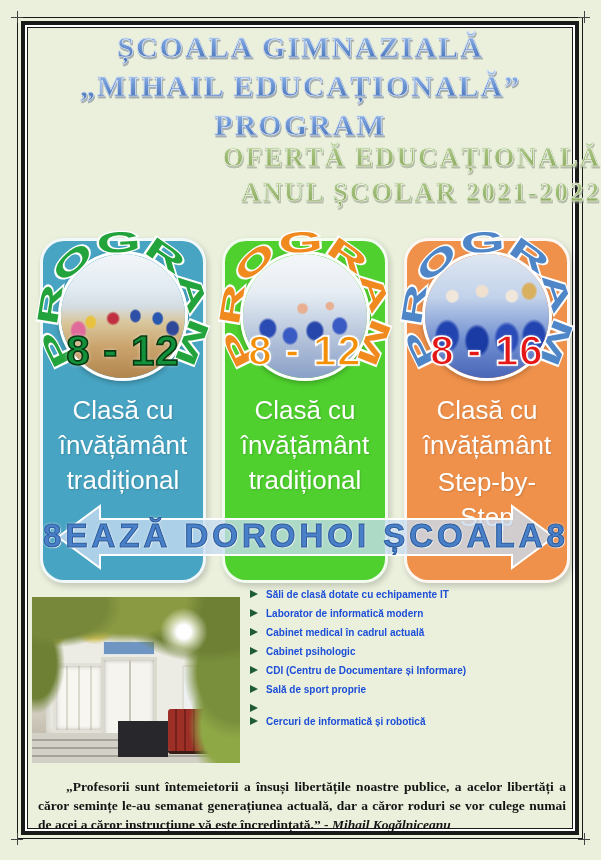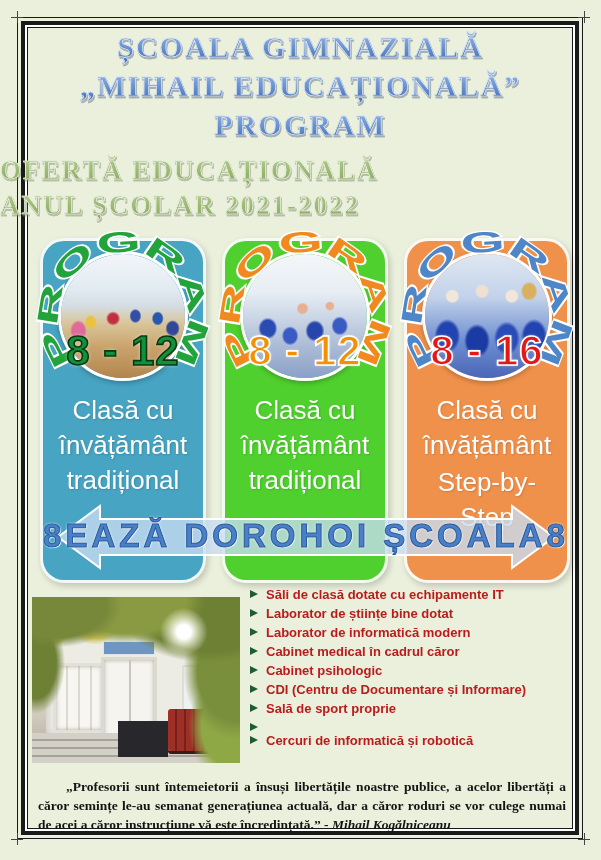--- a/index.html
+++ b/index.html
@@ -33,21 +33,21 @@
   .title-block { position:absolute; top:27px; left:0; right:0; text-align:center; }
   .title-line {
     font-family:"Liberation Serif","DejaVu Serif",serif;
     font-weight:700; font-size:30px; line-height:39px; letter-spacing:2px;
     background:linear-gradient(180deg,#b2cdf0 0%,#7099d6 45%,#3c68b0 100%);
     -webkit-background-clip:text; background-clip:text;
     color:transparent; -webkit-text-fill-color:transparent;
     -webkit-text-stroke:0.6px rgba(255,255,255,0.85);
     filter:drop-shadow(1.5px 2px 0.5px rgba(110,120,140,0.55));
   }
-  .subtitle-block { position:absolute; top:153px; left:0; right:0; text-align:left; }
+  .subtitle-block { position:absolute; top:140px; left:0; right:0; text-align:right; }
   .subtitle-line {
     font-family:"Liberation Serif","DejaVu Serif",serif;
     font-weight:700; font-size:27px; line-height:35px; letter-spacing:2px;
     background:linear-gradient(180deg,#b8d298 0%,#9cba72 50%,#84a356 100%);
     -webkit-background-clip:text; background-clip:text;
     color:transparent; -webkit-text-fill-color:transparent;
     -webkit-text-stroke:0.6px rgba(255,255,255,0.9);
     filter:drop-shadow(1.5px 2px 0.5px rgba(130,140,120,0.5));
   }
 
@@ -166,21 +166,21 @@
       radial-gradient(34px 30px at 30% 16%, #d3c257 0 50%, transparent 70%),
       radial-gradient(30px 26px at 62% 12%, #c9b84e 0 50%, transparent 70%),
       radial-gradient(26px 22px at 80% 26%, #d8c865 0 50%, transparent 70%),
       radial-gradient(22px 18px at 10% 22%, #c9b84e 0 50%, transparent 70%); }
   .ph-sun { position:absolute; inset:0; background:
       radial-gradient(circle at 73% 21%, #ffffff 0 7px, rgba(255,255,240,0.65) 13px, rgba(255,255,240,0) 24px); }
 
   
   .features { position:absolute; left:250px; top:585px; width:334px; list-style:none; }
   .features li { display:flex; align-items:flex-start; gap:8px; line-height:19px; margin-bottom:0; }
-  .feature-text { font-size:13px; font-weight:700; color:#b91c1c; }
+  .feature-text { font-size:10px; font-weight:700; color:#1d4ed8; }
   .bullet-icon { margin-top:5px; width:0; height:0; flex:0 0 auto;
       border-left:8px solid #1f5c33; border-top:4.5px solid transparent; border-bottom:4.5px solid transparent; }
 
   
   .quote {
     position:absolute; left:38px; top:777px; width:528px;
     font-family:"Liberation Serif","DejaVu Serif",serif;
     font-size:13.5px; line-height:19px; text-align:justify; color:#141414;
     text-indent:28px; font-weight:600;
   }
@@ -288,29 +288,25 @@
   <div class="ph-sun"></div>
 </div>
 
 <ul class="features">
   <li>
       <span class="bullet-icon"></span>
       <span class="feature-text">Săli de clasă dotate cu echipamente IT</span>
     </li>
   <li>
       <span class="bullet-icon"></span>
-      <span class="feature-text">Laborator de științe bine dotat</span>
-    </li>
-  <li>
-      <span class="bullet-icon"></span>
       <span class="feature-text">Laborator de informatică modern</span>
     </li>
   <li>
       <span class="bullet-icon"></span>
-      <span class="feature-text">Cabinet medical în cadrul căror</span>
+      <span class="feature-text">Cabinet medical în cadrul actuală</span>
     </li>
   <li>
       <span class="bullet-icon"></span>
       <span class="feature-text">Cabinet psihologic</span>
     </li>
   <li>
       <span class="bullet-icon"></span>
       <span class="feature-text">CDI (Centru de Documentare și Informare)</span>
     </li>
   <li>

